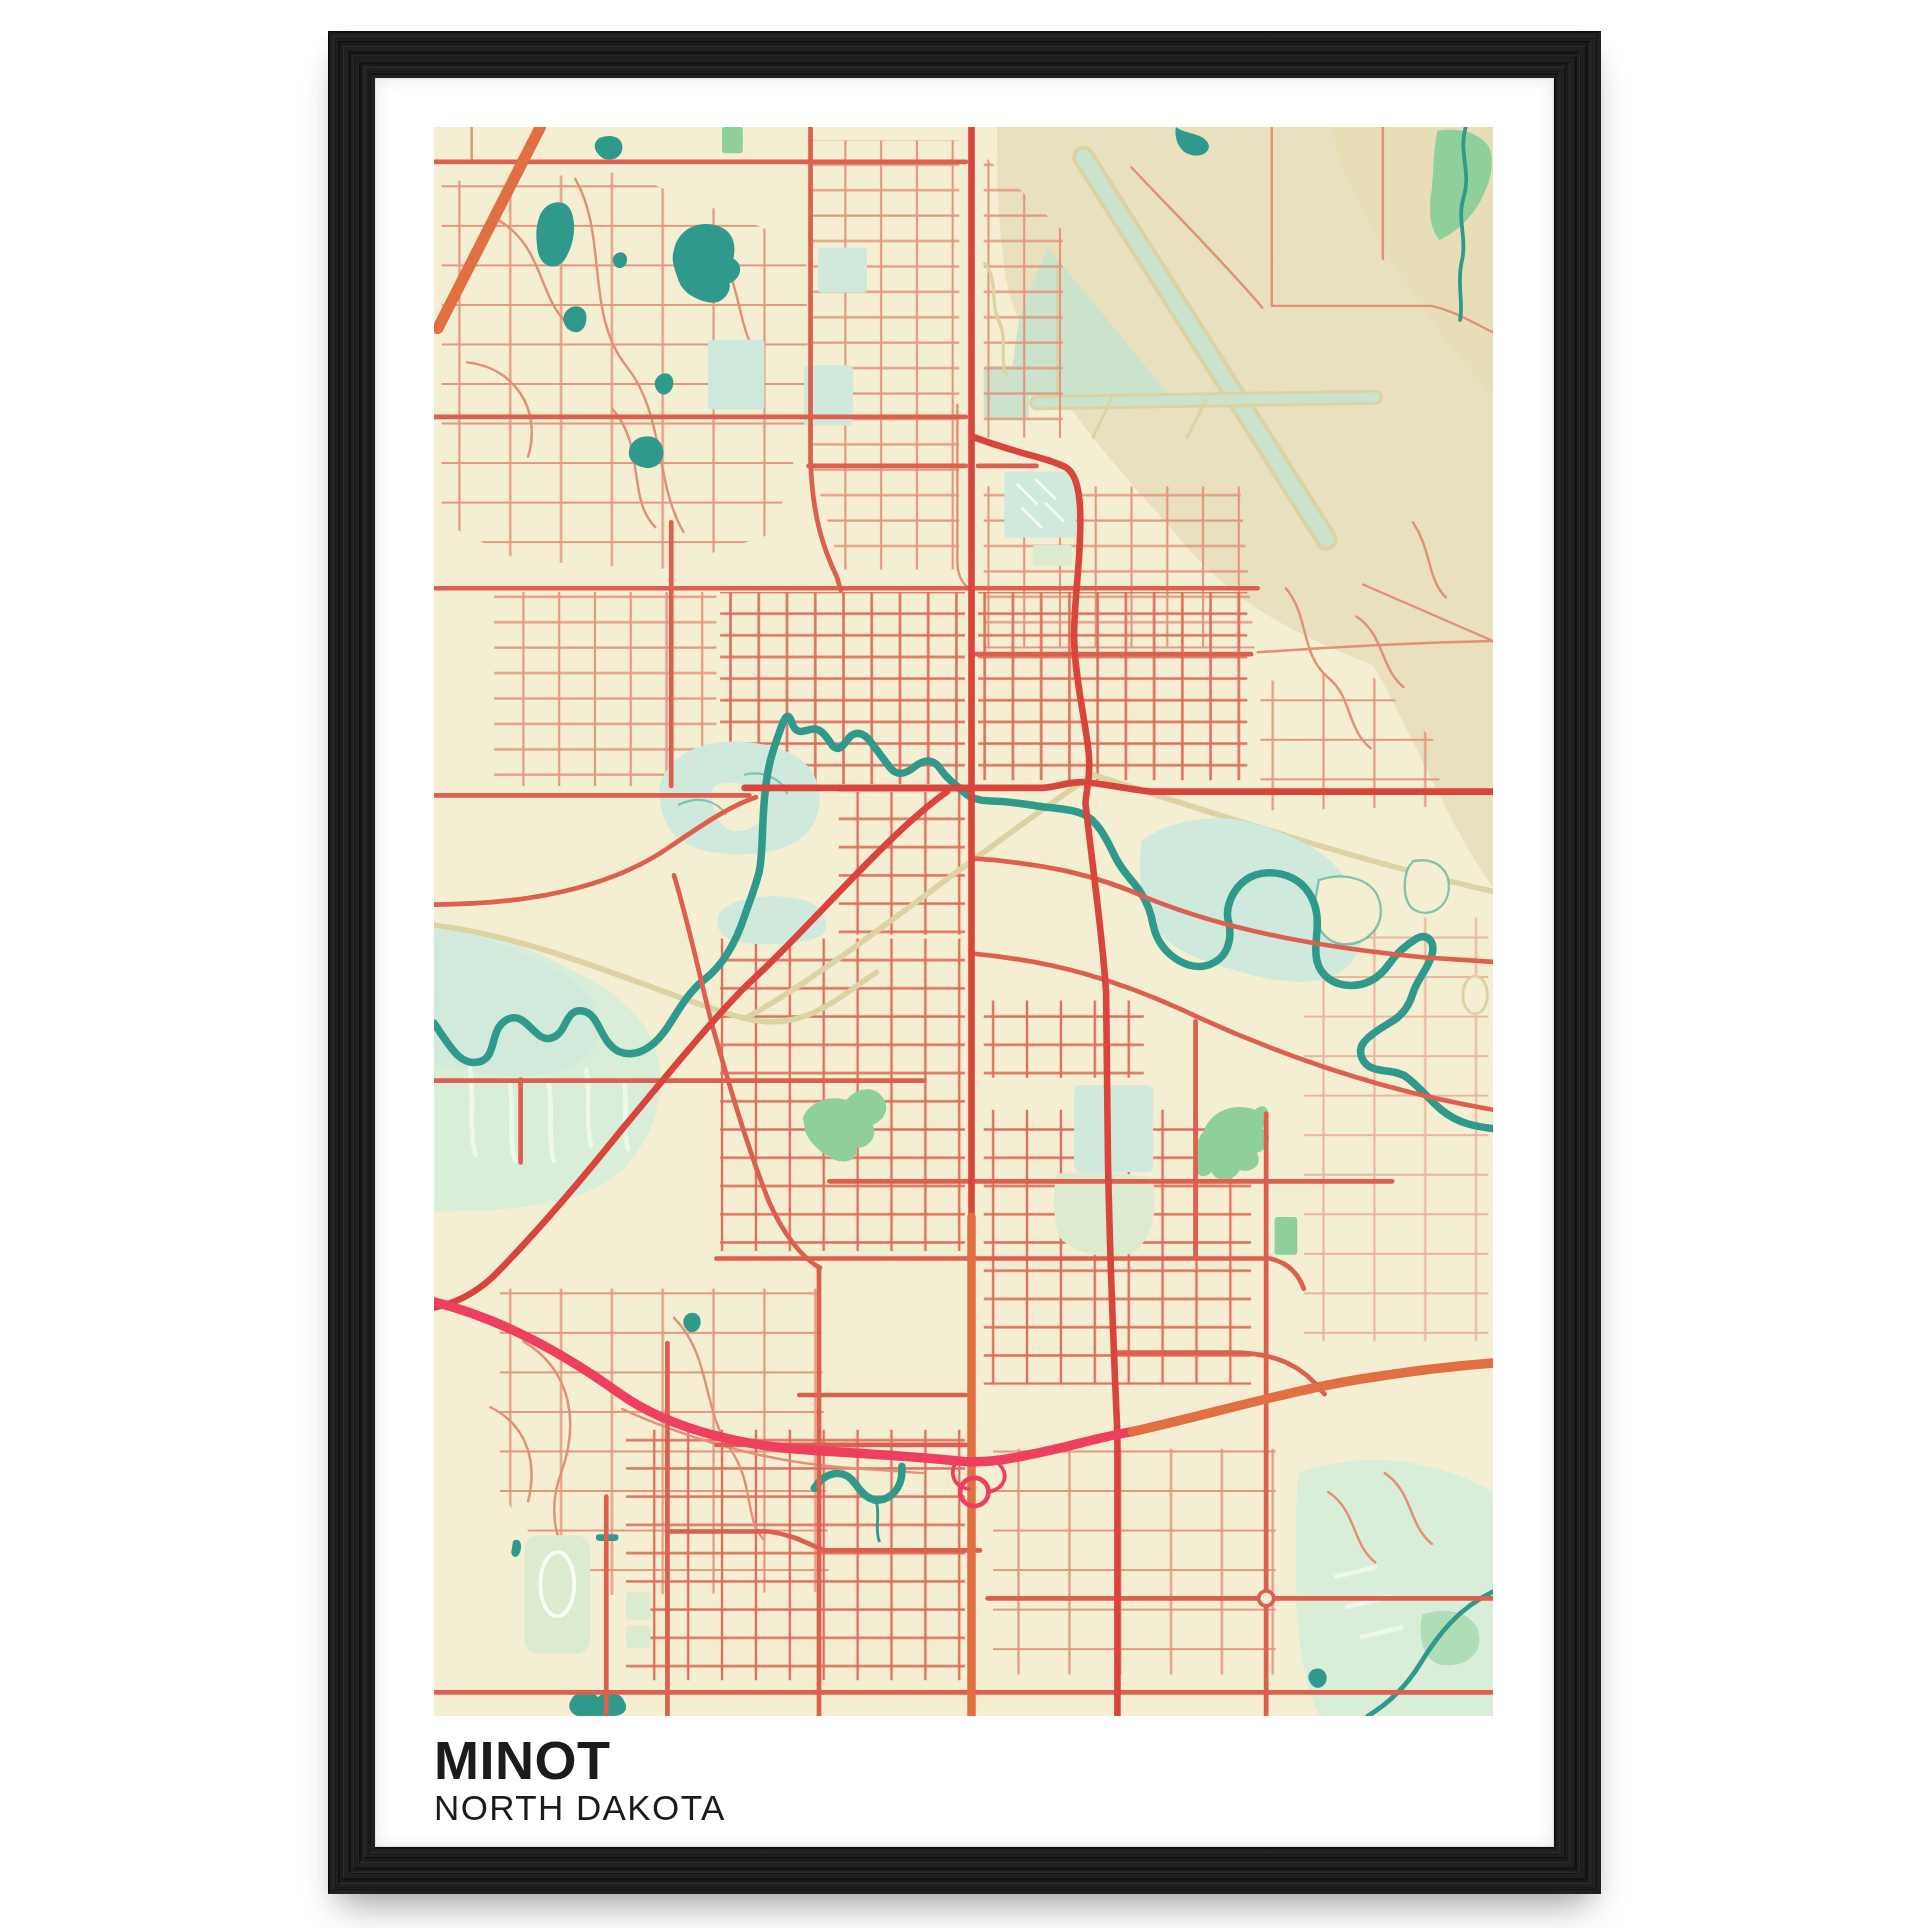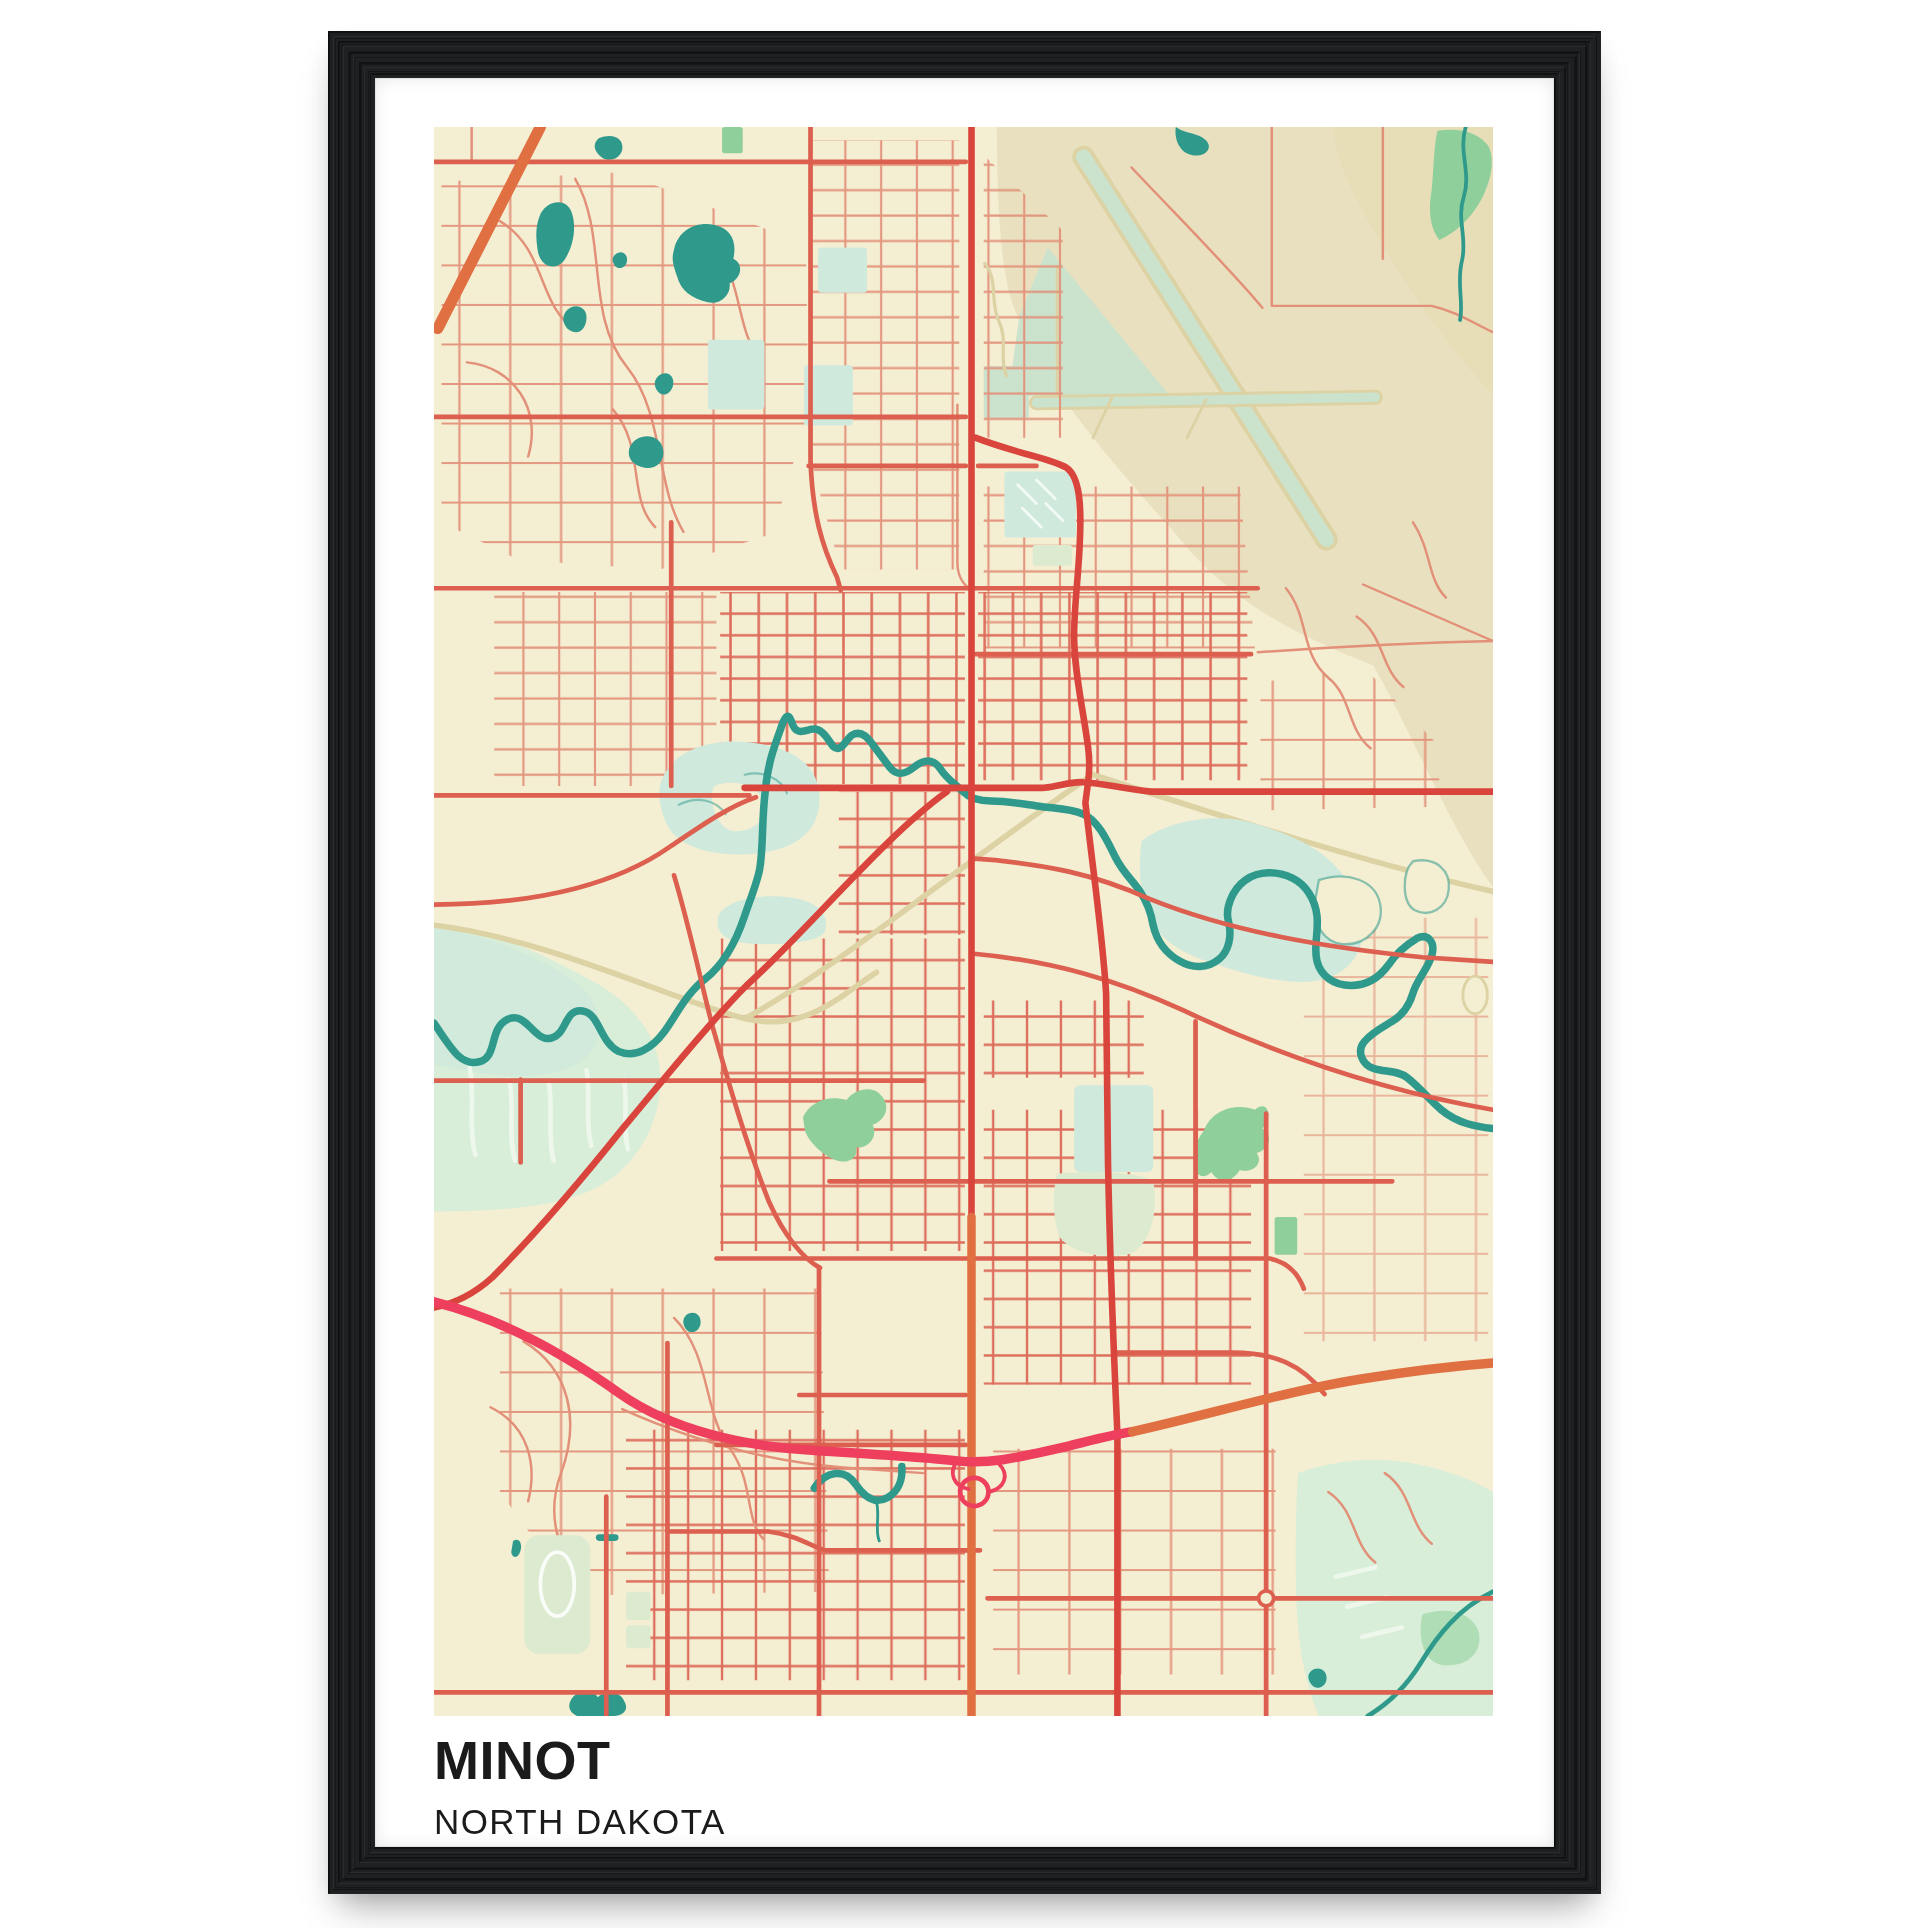--- a/index.html
+++ b/index.html
@@ -26,21 +26,21 @@
   .f-top{top:0;clip-path:polygon(0 0,100% 0,calc(100% - 47px) 100%,47px 100%);}
   .f-bottom{bottom:0;clip-path:polygon(47px 0,calc(100% - 47px) 0,100% 100%,0 100%);}
   .f-left{left:0;clip-path:polygon(0 0,100% 47px,100% calc(100% - 47px),0 100%);}
   .f-right{right:0;clip-path:polygon(0 47px,100% 0,100% 100%,0 calc(100% - 47px));}
   .mat{position:absolute;left:47px;top:47px;right:47px;bottom:47px;background:var(--mat);
        box-shadow:inset 0 0 17px rgba(0,0,0,.10), inset 0 0 1.9px rgba(0,0,0,.22);}
   .poster{position:absolute;left:0;top:0;width:100%;height:100%;padding:49px 59px 0 59px;box-sizing:border-box;}
   .map-wrap{width:1059px;height:1589px;}
   .caption{margin-top:17px;}
   .title{font-size:54px;line-height:1.02;font-weight:700;color:var(--title-text);letter-spacing:0.5px;}
-  .subtitle{font-size:35px;line-height:1.05;font-weight:400;color:var(--title-text);letter-spacing:1.4px;margin-top:16px;}
+  .subtitle{font-size:35px;line-height:1.05;font-weight:400;color:var(--title-text);letter-spacing:1.4px;margin-top:2px;}
 
   
   svg *{vector-effect:none;}
   .cream{fill:var(--map-bg);}  .tan{fill:var(--land-tan);}  .tan2{fill:var(--land-tan2);}
   .pale{fill:var(--water-pale);} .marsh{fill:var(--marsh);} .sage{fill:var(--sage);} .park{fill:var(--park);}
   .water{fill:var(--water);}
   .wline{stroke:var(--water);fill:none;stroke-linecap:round;stroke-linejoin:round;}
   .oxl{fill:var(--map-bg);stroke:var(--water);stroke-opacity:.55;stroke-width:2.5;}
   .oxn{fill:none;stroke:var(--water);stroke-opacity:.5;stroke-width:2.2;stroke-linecap:round;}
   .rail{stroke:var(--rail);fill:none;stroke-linecap:round;}

